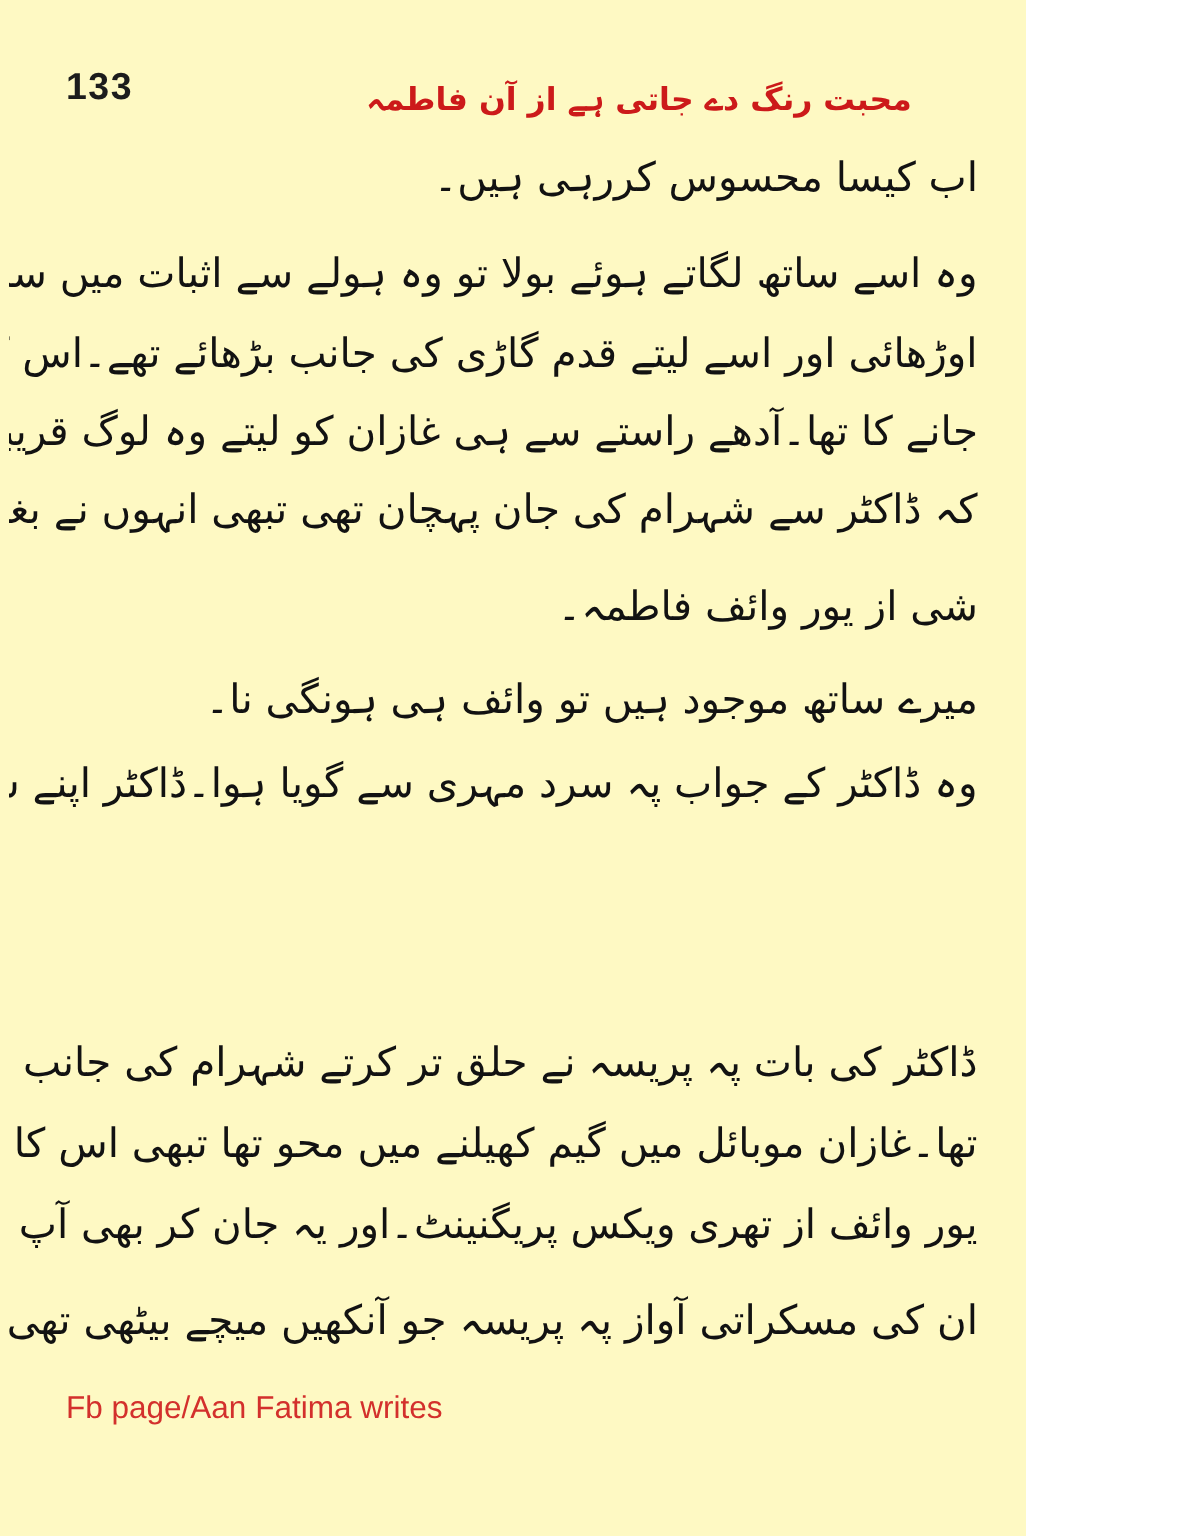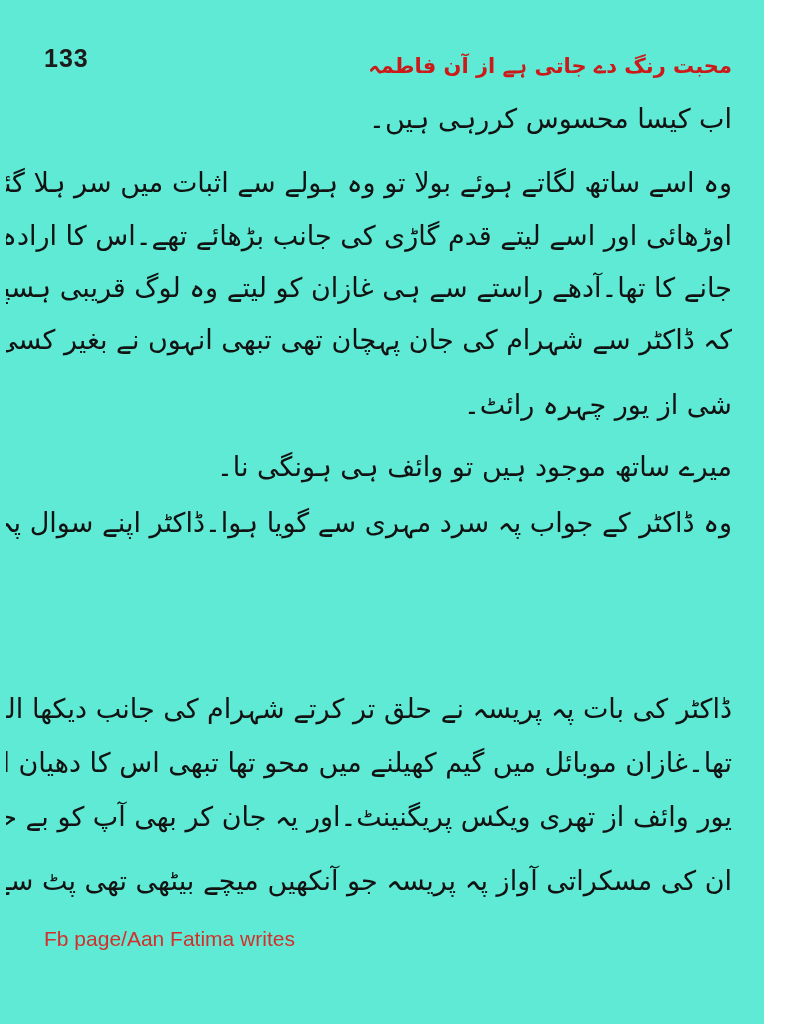--- a/index.html
+++ b/index.html
@@ -2,23 +2,23 @@
 <html><head>
 <meta charset="utf-8">
 <style>
   html, body {
     margin: 0;
     padding: 0;
     background: #ffffff;
   }
   .page {
     position: relative;
-    width: 764px;
+    width: 684px;
     height: 1024px;
-    background: #5eead4;
+    background: #fef9c3;
     overflow: hidden;
     font-family: "DejaVu Sans", sans-serif;
   }
   .page-number {
     position: absolute;
     top: 44px;
     left: 44px;
     font-family: "Liberation Sans", sans-serif;
     font-size: 25px;
     font-weight: 600;
@@ -36,20 +36,21 @@
     position: absolute;
     top: 46px;
     right: 32px;
     left: 200px;
     height: 40px;
     line-height: 40px;
     font-size: 21px;
     font-weight: bold;
     color: #cc1a1a;
     overflow: hidden;
+    text-align: center;
   }
   .body-line {
     position: absolute;
     right: 32px;
     left: 6px;
     height: 46px;
     line-height: 46px;
     font-size: 27px;
     overflow: hidden;
     white-space: nowrap;
@@ -71,21 +72,21 @@
 
   <div class="page-number">133</div>
 
   <div class="header-title urdu">محبت رنگ دے جاتی ہے از آن فاطمہ</div>
 
   <div class="body-line urdu" style="top:96px">اب کیسا محسوس کررہی ہیں۔</div>
   <div class="body-line urdu" style="top:160px">وہ اسے ساتھ لگاتے ہوئے بولا تو وہ ہولے سے اثبات میں سر ہلا گئی۔ شہرام نے اسے اچھے سے چادر</div>
   <div class="body-line urdu" style="top:213px">اوڑھائی اور اسے لیتے قدم گاڑی کی جانب بڑھائے تھے۔اس کا ارادہ غازان کو سکول سے لے کر ہسپتال</div>
   <div class="body-line urdu" style="top:265px">جانے کا تھا۔آدھے راستے سے ہی غازان کو لیتے وہ لوگ قریبی ہسپتال کی جانب بڑھے تھے۔صد شکر تھا</div>
   <div class="body-line urdu" style="top:317px">کہ ڈاکٹر سے شہرام کی جان پہچان تھی تبھی انہوں نے بغیر کسی تاخیر کیلیے چیک اپ شروع کردیا تھا۔</div>
-  <div class="body-line urdu" style="top:382px">شی از یور چہرہ رائٹ۔</div>
+  <div class="body-line urdu" style="top:382px">شی از یور وائف فاطمہ۔</div>
   <div class="body-line urdu" style="top:444px">میرے ساتھ موجود ہیں تو وائف ہی ہونگی نا۔</div>
   <div class="body-line urdu" style="top:500px">وہ ڈاکٹر کے جواب پہ سرد مہری سے گویا ہوا۔ڈاکٹر اپنے سوال پہ شرمندہ سی ہوگئی۔اب وہ فائل پہ جھکی</div>
   <div class="body-line urdu" style="top:686px">ڈاکٹر کی بات پہ پریسہ نے حلق تر کرتے شہرام کی جانب دیکھا البتہ اس کا چہرہ ابھی بھی سپاٹ</div>
   <div class="body-line urdu" style="top:740px">تھا۔غازان موبائل میں گیم کھیلنے میں محو تھا تبھی اس کا دھیان اس جانب نہیں گیا تھا۔</div>
   <div class="body-line urdu" style="top:794px">یور وائف از تھری ویکس پریگنینٹ۔اور یہ جان کر بھی آپ کو بے حد خوشی ہوگی کہ آپ کے ٹوئنز ہیں۔</div>
   <div class="body-line urdu" style="top:858px">ان کی مسکراتی آواز پہ پریسہ جو آنکھیں میچے بیٹھی تھی پٹ سے آنکھیں کھولتے ان کی جانب دیکھا تھا۔</div>
 
   <div class="footer">
     <div>Fb page/Aan Fatima writes</div>
   </div>

